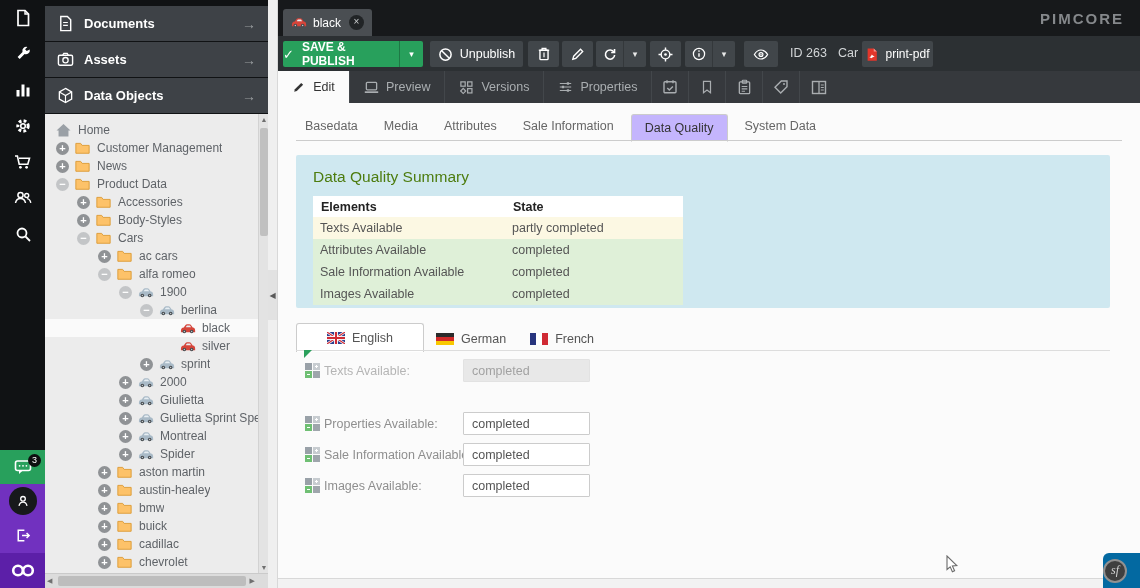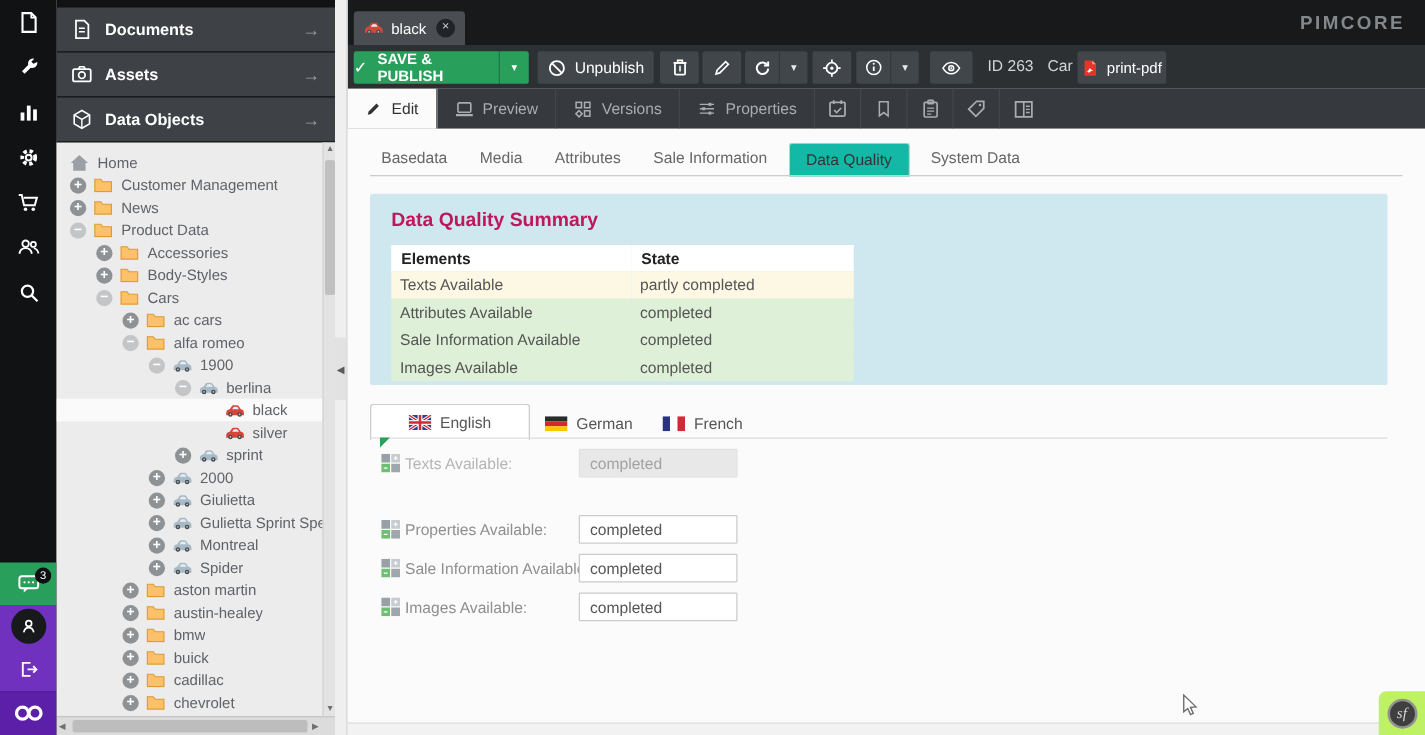--- a/index.html
+++ b/index.html
@@ -76,25 +76,25 @@
   .mtab.active{background:#fbfbfb;color:#333}
   .mtab.icon-only{width:37px;padding:0}
   .mtab.icon-only svg{margin:0}
 
   .content{position:absolute;left:0;top:103px;width:862px;height:485px;background:#fbfbfb}
   .content-bottom-line{position:absolute;left:0;top:475px;width:862px;height:1px;background:#d8d8d8}
   .content-bottom-strip{position:absolute;left:0;top:476px;width:862px;height:9px;background:#f2f2f2}
 
   .subtabs{position:absolute;left:18px;top:10px;height:28px;display:flex;}
   .subtab{color:#666;font-size:12.5px;padding:6px 9px;margin-right:8px}
-  .subtab.active{border:1px solid #ccc;border-bottom:1px solid #fbfbfb;background:#14b8a6;border-radius:3px 3px 0 0;color:#333;padding:6px 13px;position:relative;top:1px}
+  .subtab.active{border:1px solid #ccc;border-bottom:1px solid #fbfbfb;background:#c4b5fd;border-radius:3px 3px 0 0;color:#333;padding:6px 13px;position:relative;top:1px}
   .subtab-line{position:absolute;left:18px;top:37px;width:826px;height:1px;background:#ccc}
 
   .summary-panel{position:absolute;left:18px;top:52px;width:814px;height:153px;background:#cfe8f0;border-radius:2px;padding:10px 17px}
-  .summary-title{color:#be185d;font-size:15.5px;font-weight:bold;margin:3px 0 10px 0}
+  .summary-title{color:#4d7c0f;font-size:15.5px;font-weight:normal;margin:3px 0 10px 0}
   table.summary{border-collapse:collapse;width:370px;font-size:12.5px}
   table.summary col.c1{width:192px}
   table.summary col.c2{width:178px}
   table.summary th{background:#fff;text-align:left;font-weight:bold;color:#222;height:21px;padding-left:8px}
   table.summary td{height:22px;padding-left:7px;color:#555}
   tr.warning td{background:#fcf8e3}
   tr.success td{background:#dff0d8}
 
   .langtabs{position:absolute;left:18px;top:220px;display:flex;align-items:flex-end}
   .langtab{display:flex;align-items:center;padding:6px 12px;color:#555;font-size:12.5px}
@@ -106,21 +106,21 @@
   .frow{position:absolute;left:27px;height:23px;display:flex;align-items:center}
   .frow .ficon{margin-right:4px;line-height:0}
   .frow .flabel{color:#8f8f8f;font-size:12.5px}
   .frow input{position:absolute;left:158px;top:0;width:127px;height:23px;border:1px solid #ccc;background:#fff;color:#555;font-size:12.5px;padding-left:8px;font-family:inherit;border-radius:1px}
   .frow.disabled .flabel{color:#b5b5b5}
   .frow.disabled input{background:#e8e8e8;border-color:#e2e2e2;color:#a2a2a2}
   .marker{position:absolute;left:-1px;top:-9px;width:0;height:0;border-top:8px solid #2ba05c;border-right:8px solid transparent}
 
   
   .cursor{position:absolute;left:946px;top:555px;z-index:20}
-  .sf-badge{position:absolute;right:0;bottom:0;width:37px;height:35px;background:#bef264;border-top-left-radius:6px;display:flex;align-items:center;justify-content:center;z-index:21}
+  .sf-badge{position:absolute;right:0;bottom:0;width:37px;height:35px;background:#0369a1;border-top-left-radius:6px;display:flex;align-items:center;z-index:21}
   .sf-circle{width:24px;height:24px;border-radius:50%;background:#3f3f3f;border:2px solid #919191;color:#d5d5d5;font-family:"Liberation Serif","DejaVu Serif",serif;font-style:italic;font-size:12px;display:flex;align-items:center;justify-content:center}
 </style>
 </head>
 <body>
 
 <aside class="rail">
   <div class="rail-btn">
     <svg width="18" height="18" viewBox="0 0 18 18">
         <path d="M4 1.5h7l3.5 3.5v11.5H4z" fill="none" stroke="#fff" stroke-width="1.7"></path>
         <path d="M11 1.5V5h3.5" fill="none" stroke="#fff" stroke-width="1.4"></path>

